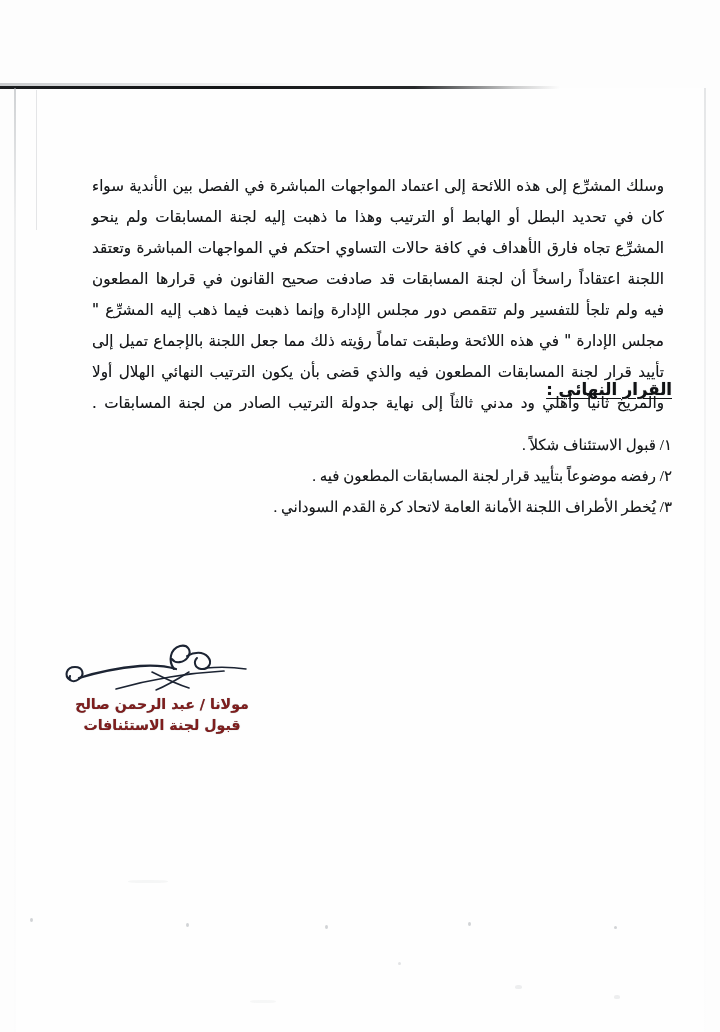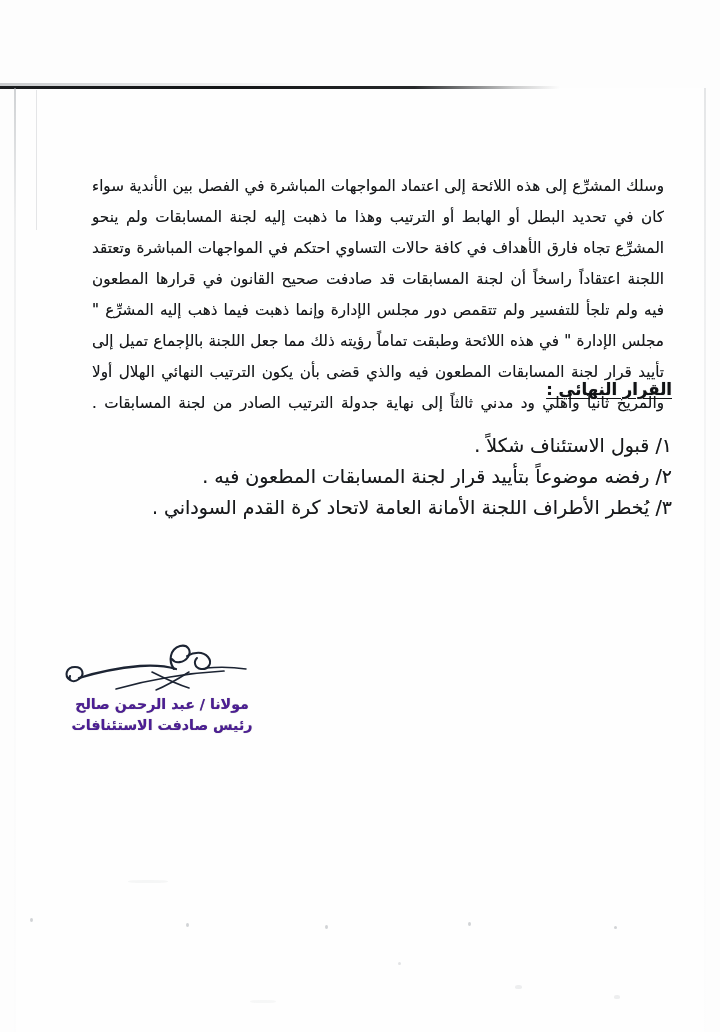--- a/index.html
+++ b/index.html
@@ -137,23 +137,24 @@
 
   .decision-list {
     position: absolute;
     right: 48px;
     top: 434px;
     width: 600px;
     direction: rtl;
     list-style: none;
     margin: 0;
     padding: 0;
-    font-size: 19px;
+    font-size: 15px;
     color: #17191b;
     text-shadow: 0 0 0.6px rgba(25,27,29,0.5);
+    font-family: Liberation Serif, serif;
   }
   .decision-list li {
     margin: 0 0 8px 0;
     line-height: 23px;
     white-space: nowrap;
   }
   .decision-list li .num {
     font-weight: normal;
   }
 
@@ -171,21 +172,21 @@
     width: 212px;
     height: 58px;
     margin: 0 auto;
   }
   .signature-mark svg {
     display: block;
   }
   .sig-line {
     font-size: 14.2px;
     font-weight: bold;
-    color: #4c1d95;
+    color: #7f1d1d;
     line-height: 21px;
     letter-spacing: -0.2px;
     white-space: nowrap;
     text-shadow: 0 0 0.7px rgba(19,21,23,0.6);
   }
 
   
   .speck {
     position: absolute;
     background: #b9bcc0;
@@ -247,21 +248,21 @@
                    C139 32, 137 26, 141 22" stroke-width="2.0"></path>
           <path d="M60 53 C78 48, 96 44, 114 41 C132 38, 150 36, 168 35" stroke-width="1.7"></path>
           <path d="M96 36 C108 42, 120 48, 133 52" stroke-width="1.6"></path>
           <path d="M133 36 C122 43, 112 49, 100 54" stroke-width="1.5"></path>
           <path d="M150 32 C162 31, 176 31, 190 33" stroke-width="1.5"></path>
         </g>
       </svg>
     </div>
 
     <div class="sig-line">مولانا / عبد الرحمن صالح</div>
-    <div class="sig-line">رئيس صادفت الاستئنافات</div>
+    <div class="sig-line">قبول لجنة الاستئنافات</div>
   </div>
 
   <div class="speck" style="left:30px;  top:918px; width:3px; height:4px;"></div>
   <div class="speck" style="left:186px; top:923px; width:3px; height:4px;"></div>
   <div class="speck" style="left:325px; top:925px; width:3px; height:4px;"></div>
   <div class="speck" style="left:468px; top:922px; width:3px; height:4px;"></div>
   <div class="speck" style="left:614px; top:926px; width:3px; height:3px;"></div>
   <div class="speck" style="left:398px; top:962px; width:3px; height:3px; opacity:0.4;"></div>
   <div class="smudge" style="left:515px; top:985px; width:7px; height:4px;"></div>
   <div class="smudge" style="left:614px; top:995px; width:6px; height:4px;"></div>

